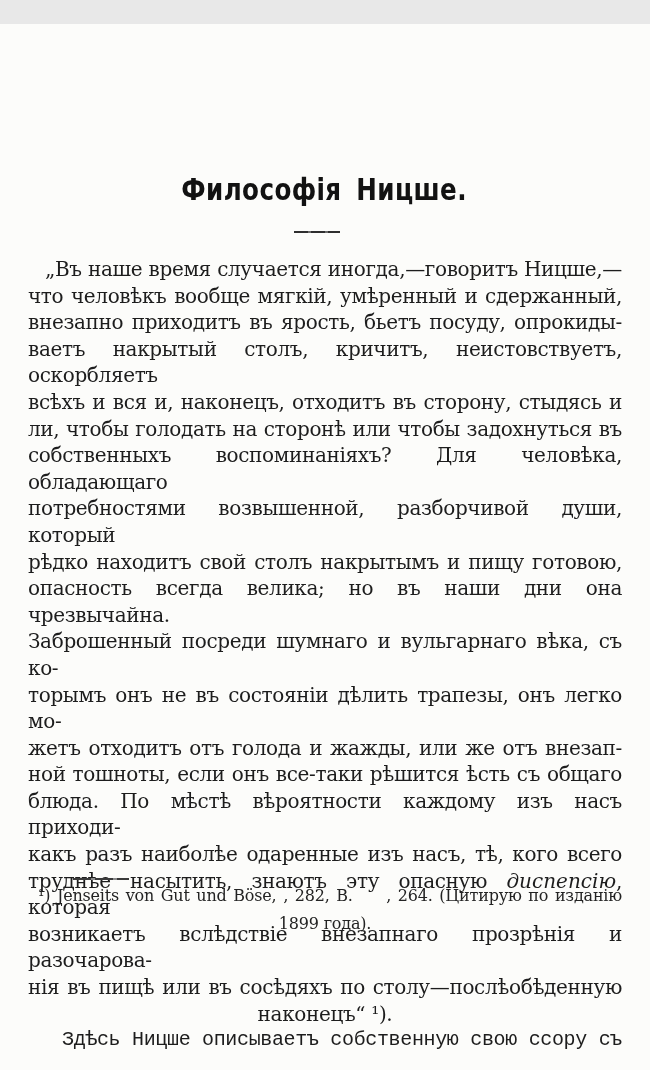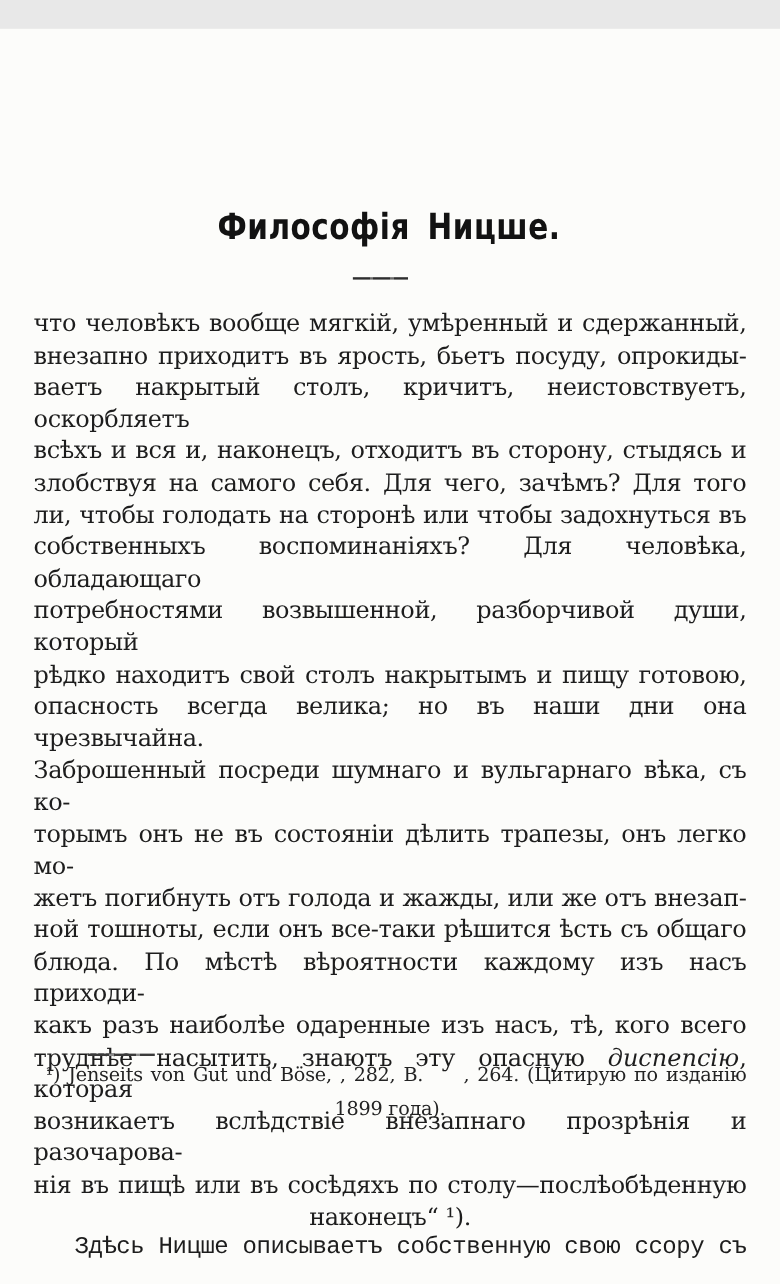--- a/index.html
+++ b/index.html
@@ -70,33 +70,33 @@
 </style>
 </head>
 <body>
 
 <div class="page" style="background: rgb(252, 252, 250); color: rgb(29, 29, 29); margin-top: 24px;">
   <div class="title">Философія Ницше.</div>
 
   <div class="title-rule"></div>
 
   <div class="body-text">
+      <div class="line just" style="padding-left: 17px;">„Въ наше время случается иногда,—говоритъ Ницше,—</div>
       <div class="line just">что человѣкъ вообще мягкій, умѣренный и сдержанный,</div>
       <div class="line just">внезапно приходитъ въ ярость, бьетъ посуду, опрокиды-</div>
       <div class="line just">ваетъ накрытый столъ, кричитъ, неистовствуетъ, оскорбляетъ</div>
       <div class="line just">всѣхъ и вся и, наконецъ, отходитъ въ сторону, стыдясь и</div>
-      <div class="line just">злобствуя на самого себя. Для чего, зачѣмъ? Для того</div>
       <div class="line just">ли, чтобы голодать на сторонѣ или чтобы задохнуться въ</div>
       <div class="line just">собственныхъ воспоминаніяхъ? Для человѣка, обладающаго</div>
       <div class="line just">потребностями возвышенной, разборчивой души, который</div>
       <div class="line just">рѣдко находитъ свой столъ накрытымъ и пищу готовою,</div>
       <div class="line just">опасность всегда велика; но въ наши дни она чрезвычайна.</div>
       <div class="line just">Заброшенный посреди шумнаго и вульгарнаго вѣка, съ ко-</div>
       <div class="line just">торымъ онъ не въ состояніи дѣлить трапезы, онъ легко мо-</div>
-      <div class="line just">жетъ погибнуть отъ голода и жажды, или же отъ внезап-</div>
+      <div class="line just">жетъ отходитъ отъ голода и жажды, или же отъ внезап-</div>
       <div class="line just">ной тошноты, если онъ все-таки рѣшится ѣсть съ общаго</div>
       <div class="line just">блюда. По мѣстѣ вѣроятности каждому изъ насъ приходи-</div>
       <div class="line just">какъ разъ наиболѣе одаренные изъ насъ, тѣ, кого всего</div>
       <div class="line just">труднѣе насытить, знаютъ эту опасную <i>диспепсію</i>, которая</div>
       <div class="line just">возникаетъ вслѣдствіе внезапнаго прозрѣнія и разочарова-</div>
       <div class="line just">нія въ пищѣ или въ сосѣдяхъ по столу—послѣобѣденную</div>
       <div class="line">наконецъ“ ¹).</div>
       <div class="line just" style="padding-left: 34px; font-family: Liberation Mono, monospace;">Здѣсь Ницше описываетъ собственную свою ссору съ</div>
     </div>
 

